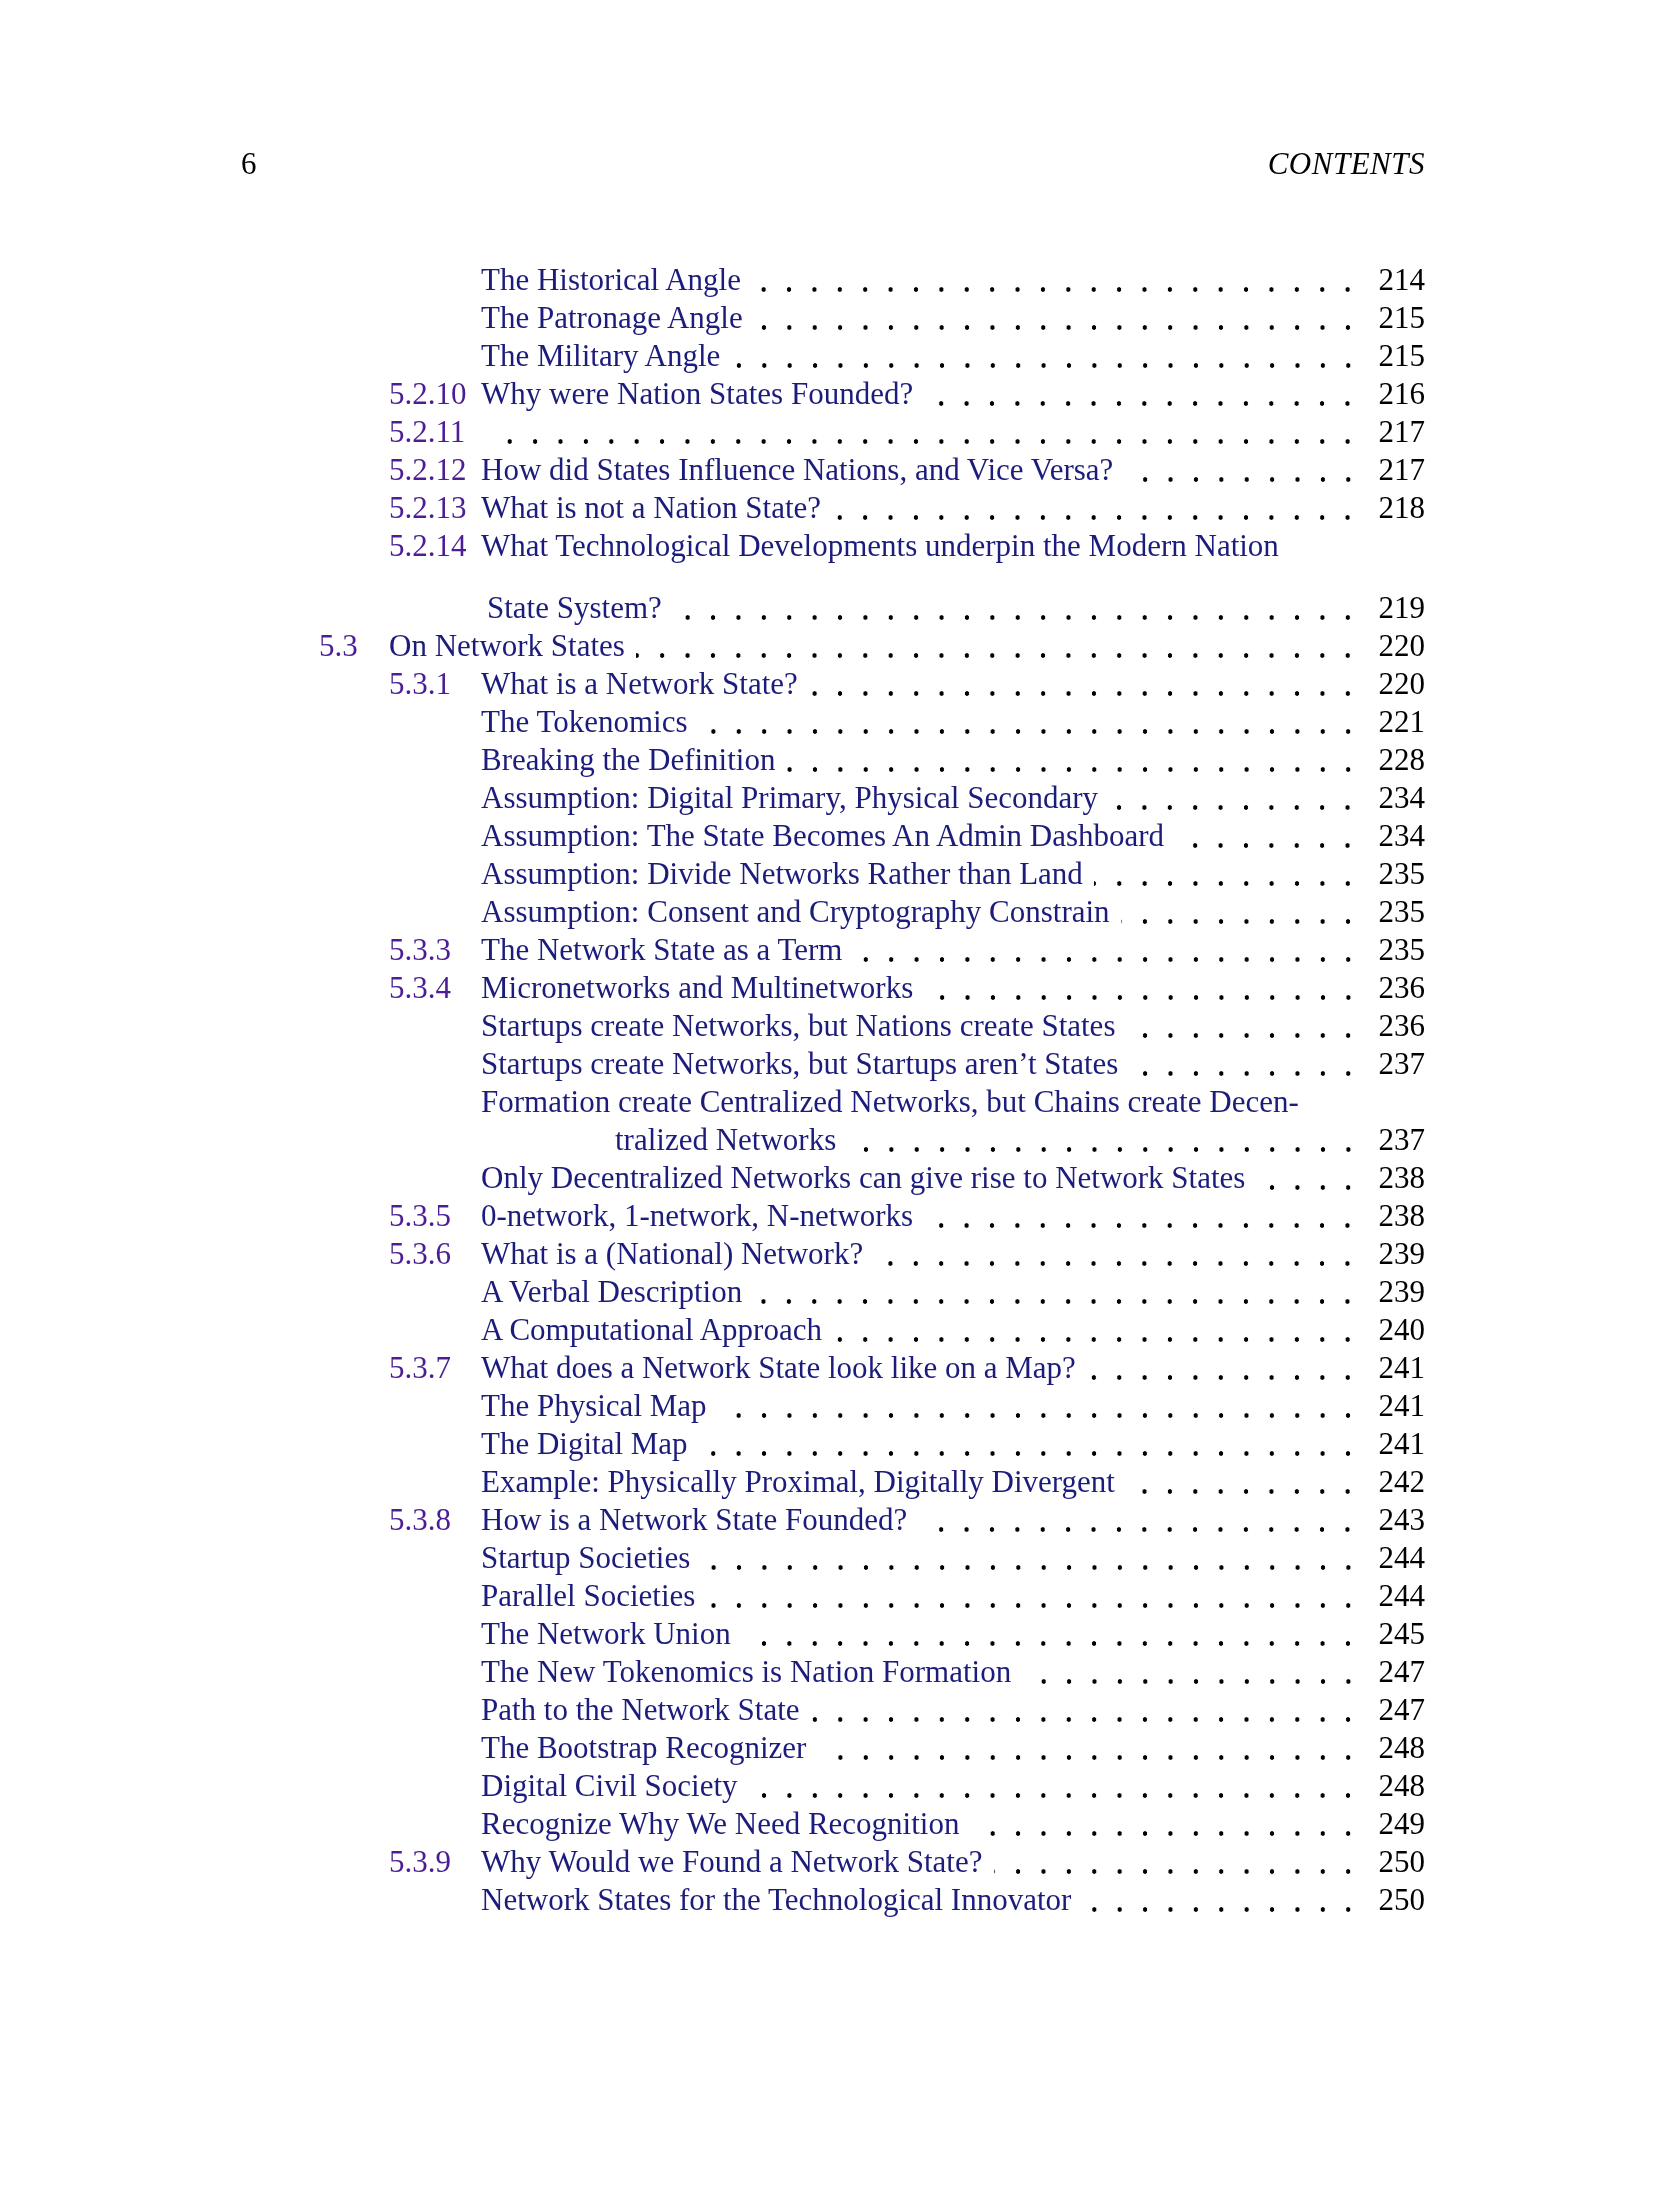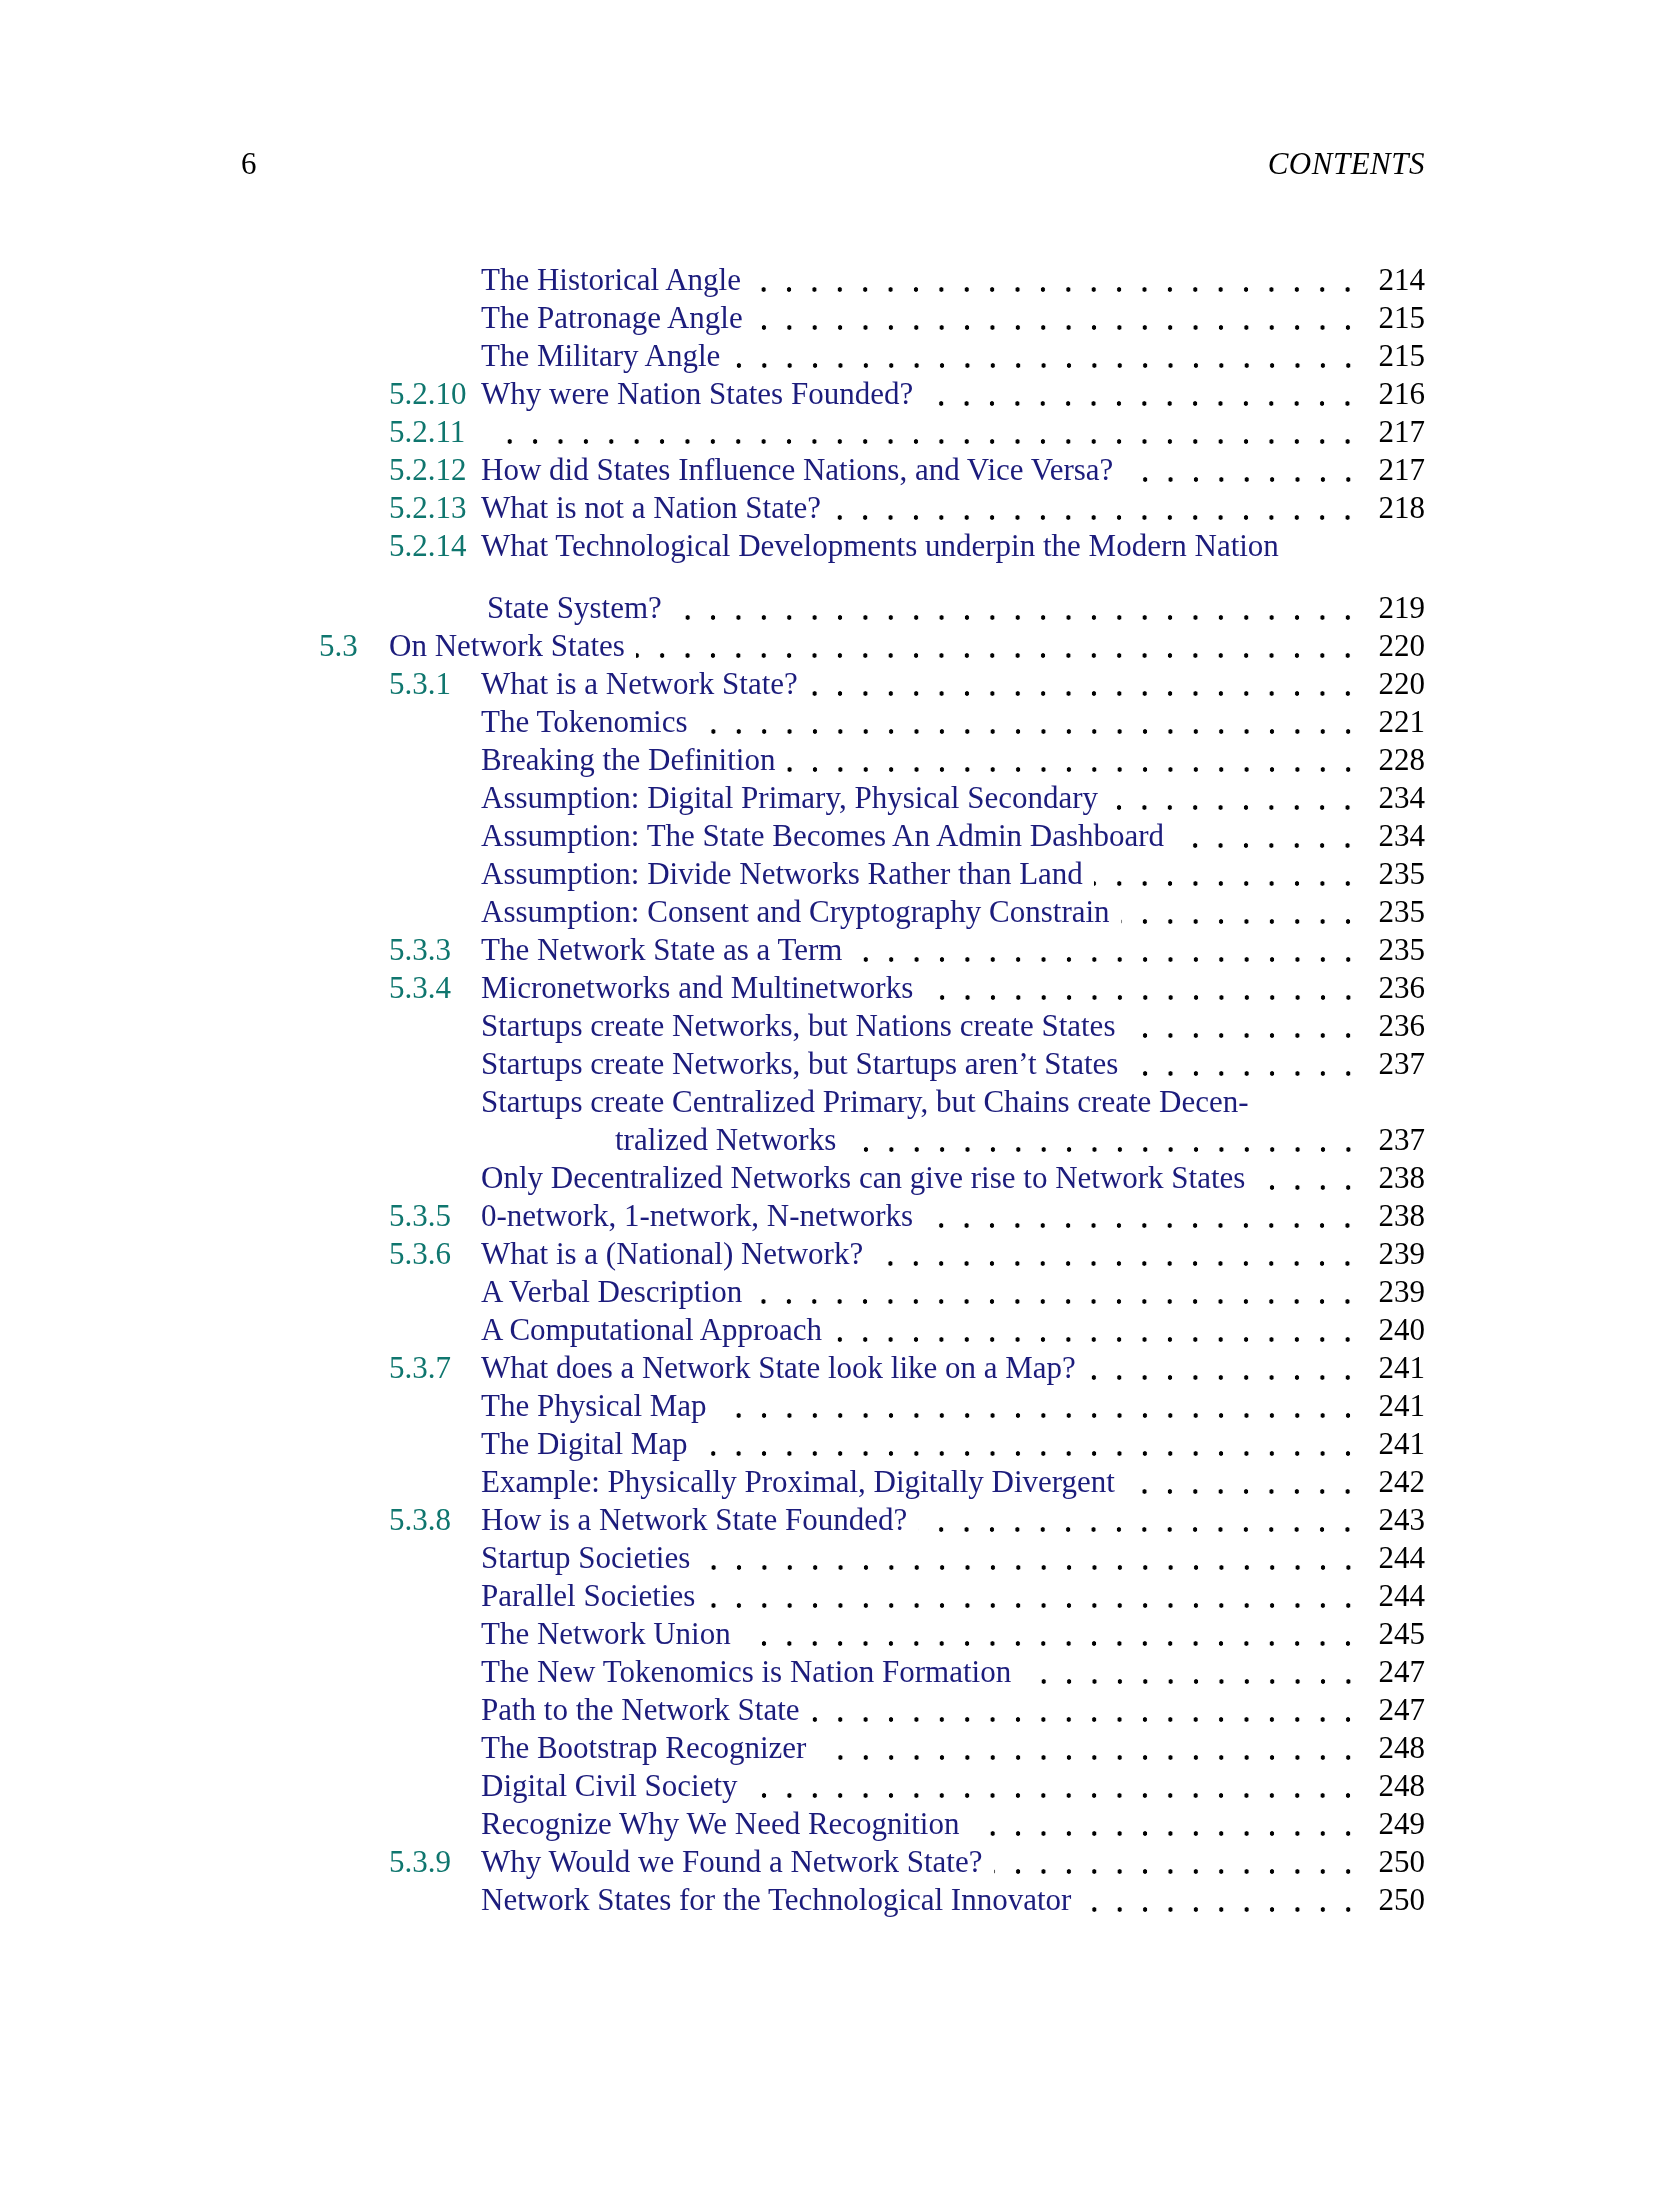--- a/index.html
+++ b/index.html
@@ -29,21 +29,21 @@
     height:38px; line-height:38px;
     white-space:nowrap;
   }
   .row.t-s        { padding-left:319px; }
   .row.t-ss       { padding-left:389px; }
   .row.t-sss      { padding-left:481px; }
   .row.t-cont-ss  { padding-left:487px;margin-top:24px; }
   .row.t-cont-sss { padding-left:615px; }
   .row.t-s  .num  { width:70px; flex:none; }
   .row.t-ss .num  { width:92px; flex:none; }
-  .num   { color:#0f766e; }
+  .num   { color:#4c1d95; }
   .title { color:#1c1c7c; }
   .leader {
     flex:1 1 auto; min-width:0;
     align-self:flex-end;
     height:4.7px; margin:0 9.4px 7.5px 11.3px;
     background-image:radial-gradient(circle, #000000 1.9px, rgba(0,0,0,0) 2.5px);
     background-size:25.4px 4.7px;
     background-repeat:repeat-x;
     background-position:right center;
   }
@@ -181,21 +181,21 @@
       <span class="page-num">236</span>
     </div>
       <div class="row t-sss">
 
       <span class="title">Startups create Networks, but Startups aren’t States</span>
       <span class="leader"></span>
       <span class="page-num">237</span>
     </div>
       <div class="row t-sss nopage">
 
-      <span class="title">Startups create Centralized Primary, but Chains create Decen-</span>
+      <span class="title">Formation create Centralized Networks, but Chains create Decen-</span>
 
     </div>
       <div class="row t-cont-sss">
 
       <span class="title">tralized Networks</span>
       <span class="leader"></span>
       <span class="page-num">237</span>
     </div>
       <div class="row t-sss">
 

